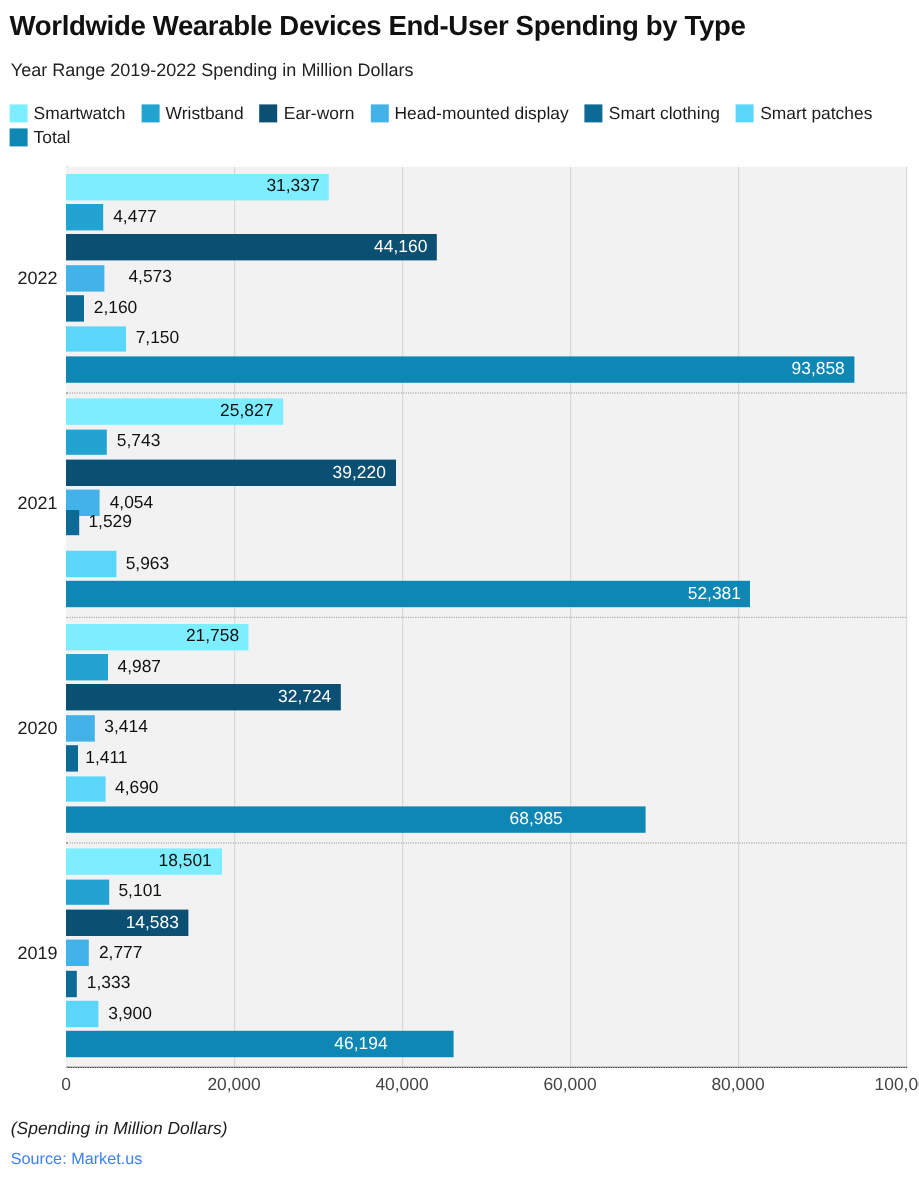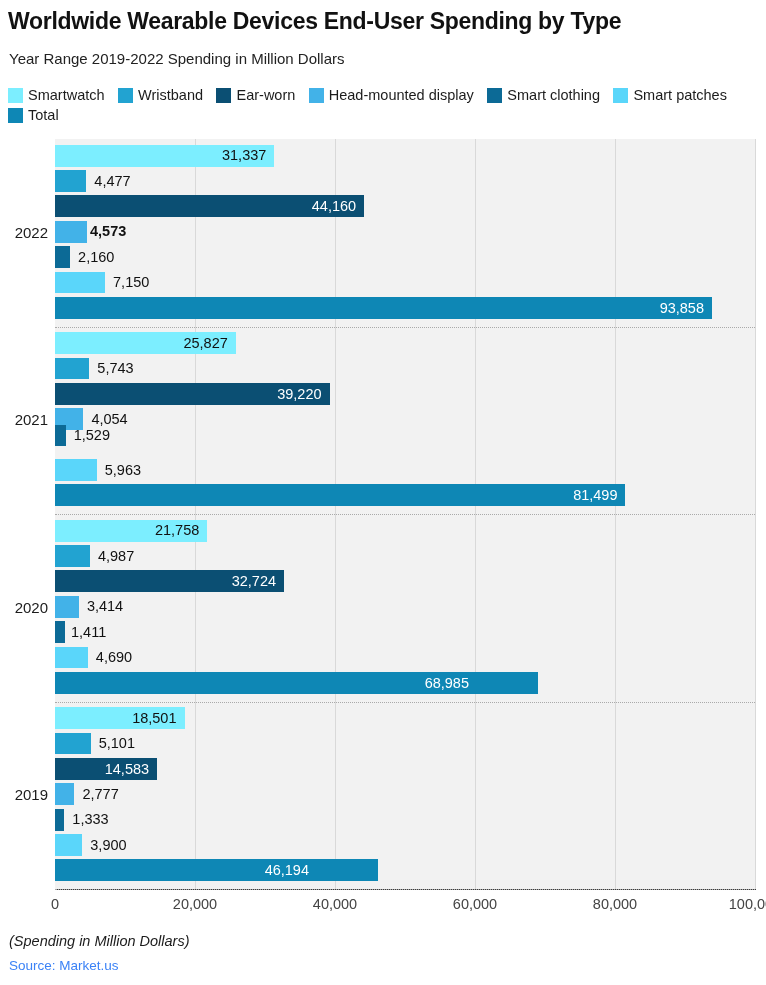--- a/index.html
+++ b/index.html
@@ -211,21 +211,21 @@
       <div class="bar-row" style="top: 31.1321px; height: 21.8071px;">
         <div class="bar" style="width: 31.339px; background: rgb(34, 163, 209);"></div>
         <div class="bar-value outside" style="left: 31.339px;">4,477</div>
       </div>
       <div class="bar-row" style="top: 56.4893px; height: 21.8071px;">
         <div class="bar" style="width: 309.12px; background: rgb(11, 79, 115);"></div>
         <div class="bar-value inside" style="left: 0px; width: 309.12px;">44,160</div>
       </div>
       <div class="bar-row" style="top: 81.8464px; height: 21.8071px;">
         <div class="bar" style="width: 32.011px; background: rgb(66, 178, 232);"></div>
-        <div class="bar-value outside" style="left: 27px; font-weight: bold;">4,573</div>
+        <div class="bar-value outside" style="left: 44px;">4,573</div>
       </div>
       <div class="bar-row" style="top: 107.204px; height: 21.8071px;">
         <div class="bar" style="width: 15.12px; background: rgb(12, 106, 150);"></div>
         <div class="bar-value outside" style="left: 15.12px;">2,160</div>
       </div>
       <div class="bar-row" style="top: 132.561px; height: 21.8071px;">
         <div class="bar" style="width: 50.05px; background: rgb(90, 214, 250);"></div>
         <div class="bar-value outside" style="left: 50.05px;">7,150</div>
       </div>
       <div class="bar-row" style="top: 157.918px; height: 21.8071px;">
@@ -254,21 +254,21 @@
       <div class="bar-row" style="top: 98px; height: 21.8071px; padding-left: 10px;">
         <div class="bar" style="width: 10.703px; background: rgb(12, 106, 150);"></div>
         <div class="bar-value outside" style="left: 10.703px;">1,529</div>
       </div>
       <div class="bar-row" style="top: 132.561px; height: 21.8071px;">
         <div class="bar" style="width: 41.741px; background: rgb(90, 214, 250);"></div>
         <div class="bar-value outside" style="left: 41.741px;">5,963</div>
       </div>
       <div class="bar-row" style="top: 157.918px; height: 21.8071px;">
         <div class="bar" style="width: 570.493px; background: rgb(14, 135, 181);"></div>
-        <div class="bar-value inside" style="left: 0px; width: 570.493px;">81,499</div>
+        <div class="bar-value inside" style="left: 0px; width: 570.493px;">52,381</div>
       </div>
     </div>
     <div class="year-group" style="top: 375px; height: 187.5px;">
       <div class="group-sep" style="top: 0px;"></div>
       <div class="bar-row" style="top: 5.775px; height: 21.8071px;">
         <div class="bar" style="width: 152.306px; background: rgb(124, 238, 255);"></div>
         <div class="bar-value inside-dark" style="left: 0px; width: 152.306px;">21,758</div>
       </div>
       <div class="bar-row" style="top: 31.1321px; height: 21.8071px;">
         <div class="bar" style="width: 34.909px; background: rgb(34, 163, 209);"></div>
@@ -316,21 +316,21 @@
       <div class="bar-row" style="top: 107.204px; height: 21.8071px;">
         <div class="bar" style="width: 9.331px; background: rgb(12, 106, 150);"></div>
         <div class="bar-value outside" style="left: 9.331px;">1,333</div>
       </div>
       <div class="bar-row" style="top: 132.561px; height: 21.8071px;">
         <div class="bar" style="width: 27.3px; background: rgb(90, 214, 250);"></div>
         <div class="bar-value outside" style="left: 27.3px;">3,900</div>
       </div>
       <div class="bar-row" style="top: 157.918px; height: 21.8071px;">
         <div class="bar" style="width: 323.358px; background: rgb(14, 135, 181);"></div>
-        <div class="bar-value inside" style="left: 0px; width: 262px;">46,194</div>
+        <div class="bar-value inside" style="left: 14px; width: 262px;">46,194</div>
       </div>
     </div>
   </div>
 <div id="axis-bottom"></div>
 
 <div id="footnote">(Spending in Million Dollars)</div>
 <div id="source">Source: Market.us</div>
 
 <div class="xtick" style="left: 55px;">0</div>
 <div class="xtick" style="left: 195px; text-align: right;">20,000</div>

